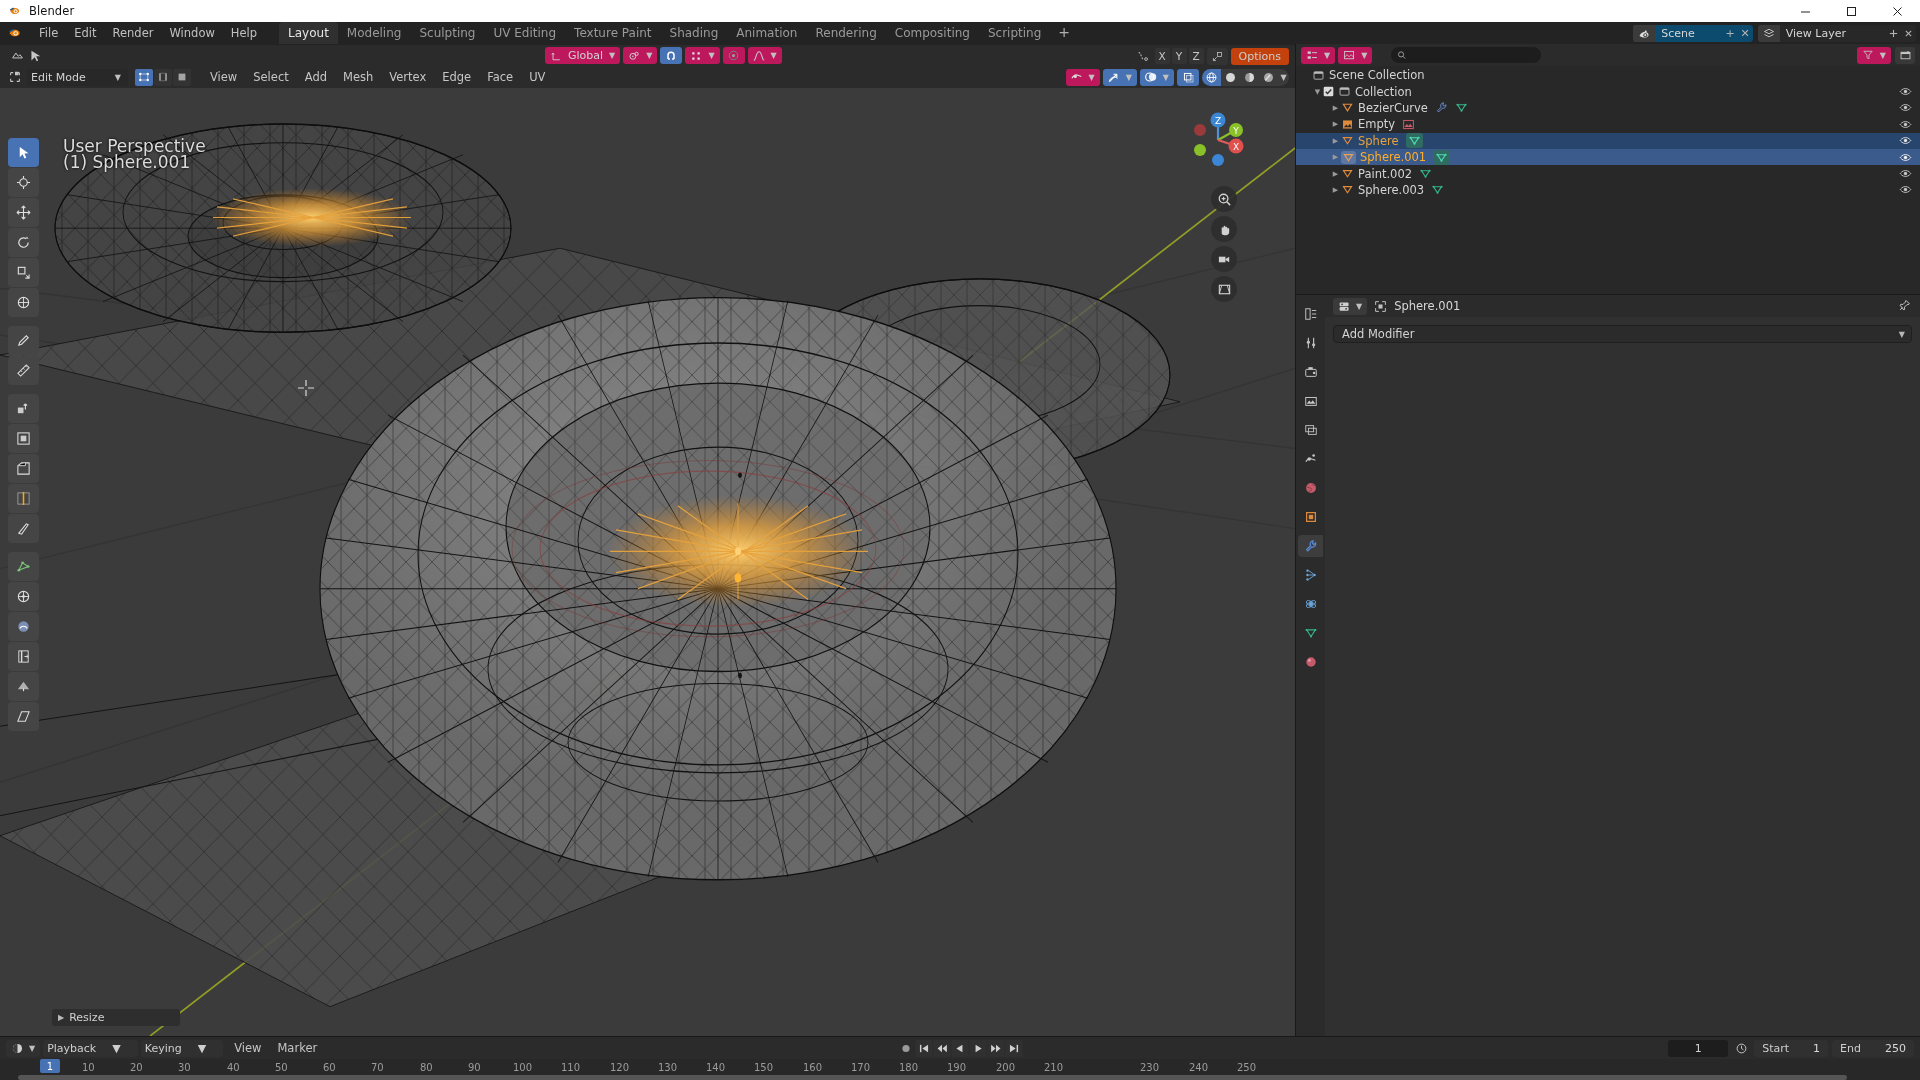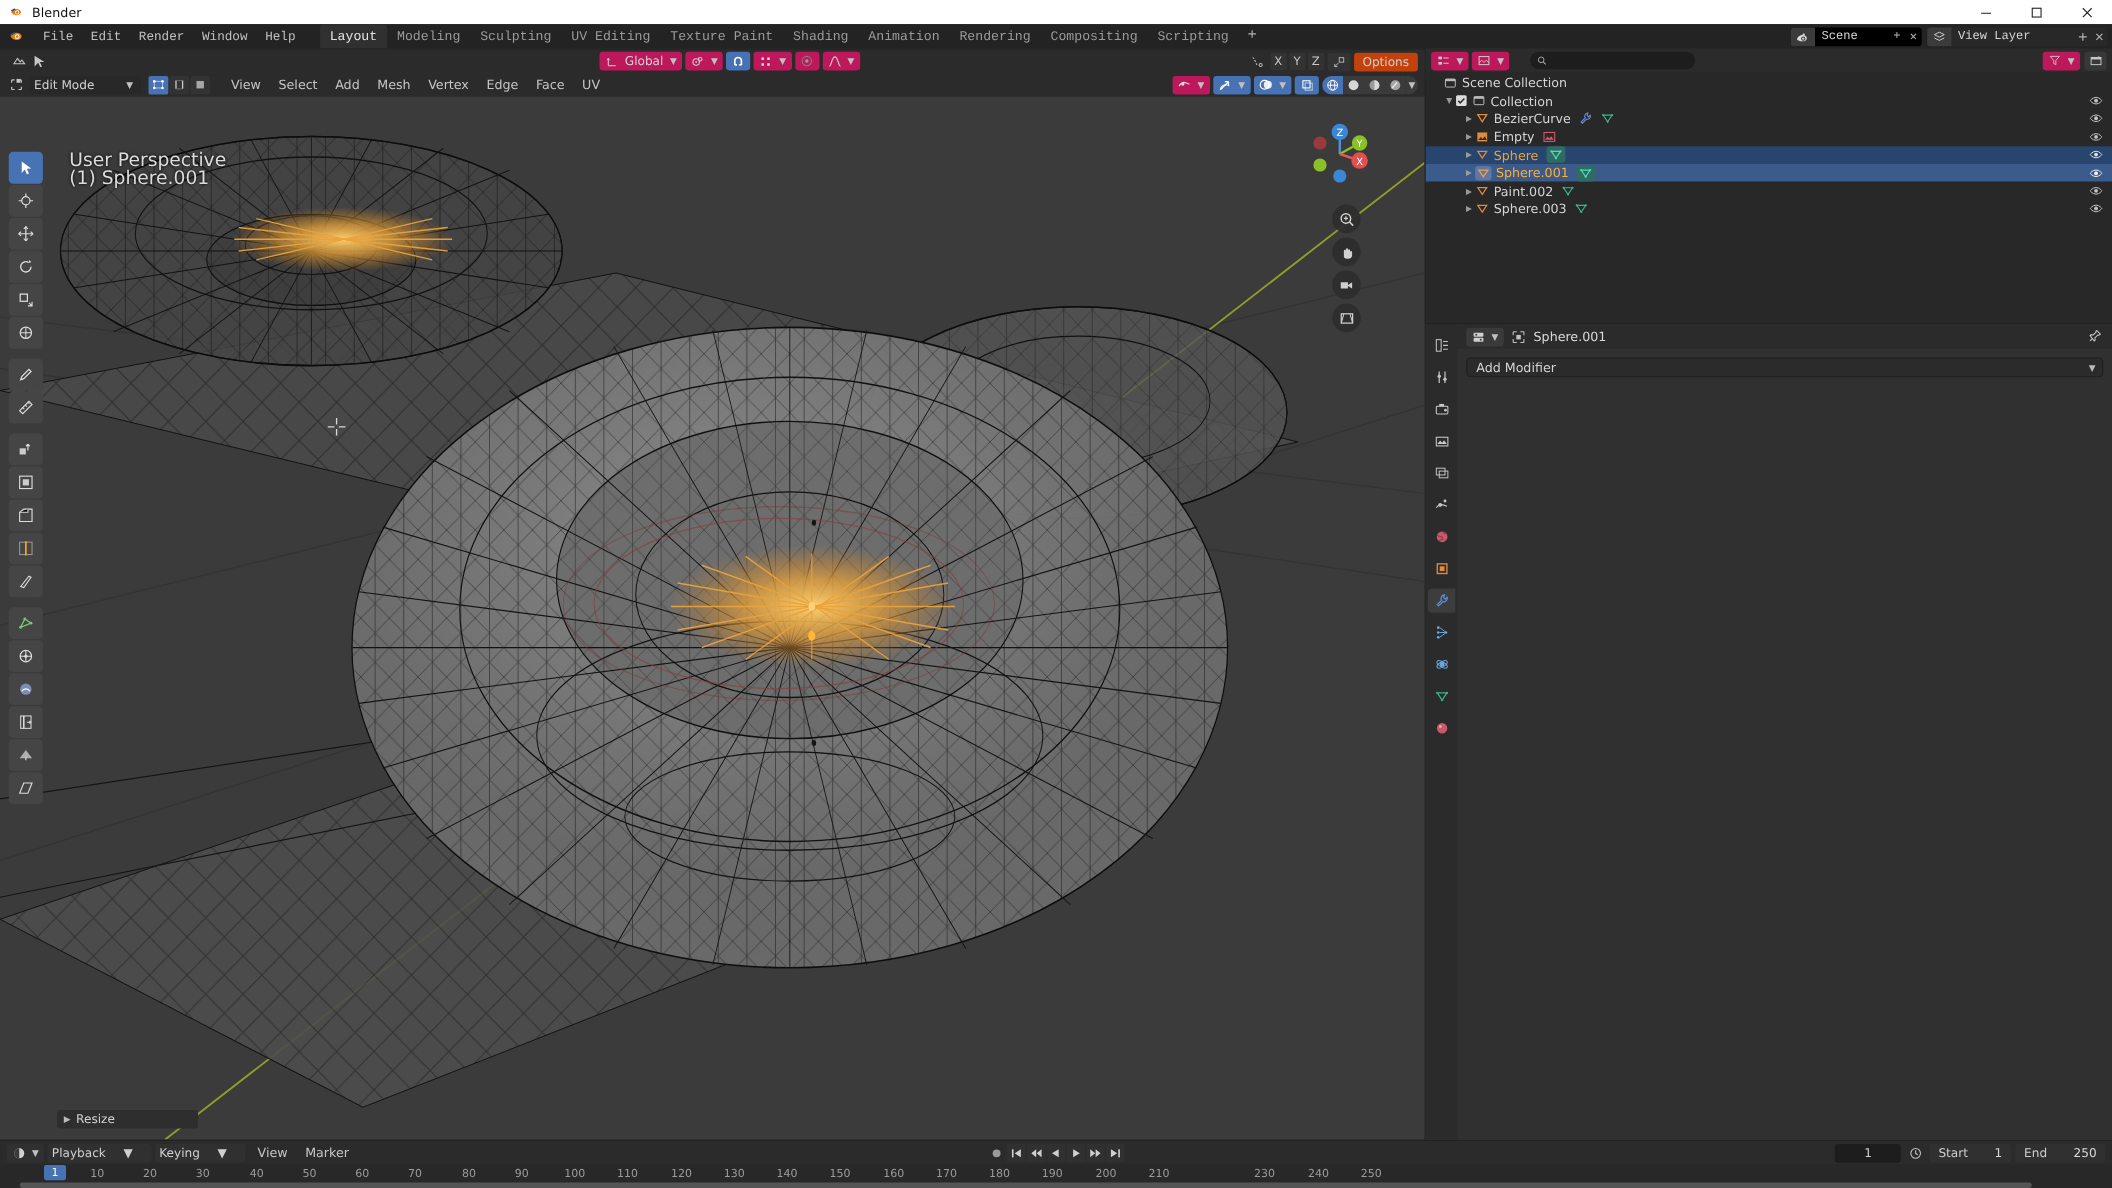--- a/index.html
+++ b/index.html
@@ -10,33 +10,33 @@
   .titlebar { height:22px; background:#fff; display:flex; align-items:center;
     padding:0 0 0 8px; position:relative; }
   .titlebar .tb-logo { width:14px; height:14px; margin-right:7px; flex:0 0 auto; }
   .titlebar .tb-title { font-size:11.5px; color:#111; letter-spacing:.1px; }
   .win-btns { position:absolute; right:0; top:0; height:22px; display:flex; }
   .win-btns div { width:46px; height:22px; display:flex; align-items:center;
     justify-content:center; font-size:11px; color:#222; }
 
   
   .topbar { height:22px; background:#232323; display:flex; align-items:center;
-    position:relative; padding-left:5px;font-family:Liberation Mono, monospace; }
+    position:relative; padding-left:5px; }
   .blender-ico { width:16px; height:16px; margin:0 8px 0 2px; flex:0 0 auto; }
   .menu { display:flex; align-items:center; }
   .menu span { font-size:11.5px; color:#c0c0c0; padding:3px 8px; border-radius:3px;
     white-space:nowrap; }
   .ws-tabs { display:flex; align-items:center; margin-left:14px; }
   .ws-tabs span { font-size:12px; color:#9a9a9a; padding:4px 9px; border-radius:4px 4px 0 0;
     white-space:nowrap; }
   .ws-tabs span.active { background:#303030; color:#e4e4e4; }
   .ws-tabs span.plus { color:#b0b0b0; font-size:14px; padding:1px 8px 4px; }
   .topbar-right { position:absolute; right:4px; top:0; height:22px;
     display:flex; align-items:center; gap:2px; }
-  .scn-field { display:flex; align-items:flex-start; background:#000000; border-radius:3px;
+  .scn-field { display:flex; align-items:flex-start; background:#0c4a6e; border-radius:3px;
     height:17px; }
   .scn-ico { width:22px; height:17px; background:#3b3b3b; border-radius:3px 0 0 3px;
     display:flex; align-items:center; justify-content:center; }
   .scn-name { font-size:11px; color:#d6d6d6; padding:0 28px 0 6px; line-height:17px; }
   .scn-btn { width:15px; height:17px; display:flex; align-items:center;
     justify-content:center; font-size:11px; color:#b4b4b4; }
   .vl-field { display:flex; align-items:center; background:#282828; border-radius:3px;
     height:17px; margin-left:3px; }
   .vl-name { font-size:11px; color:#d6d6d6; padding:0 40px 0 6px; line-height:17px; }
 

